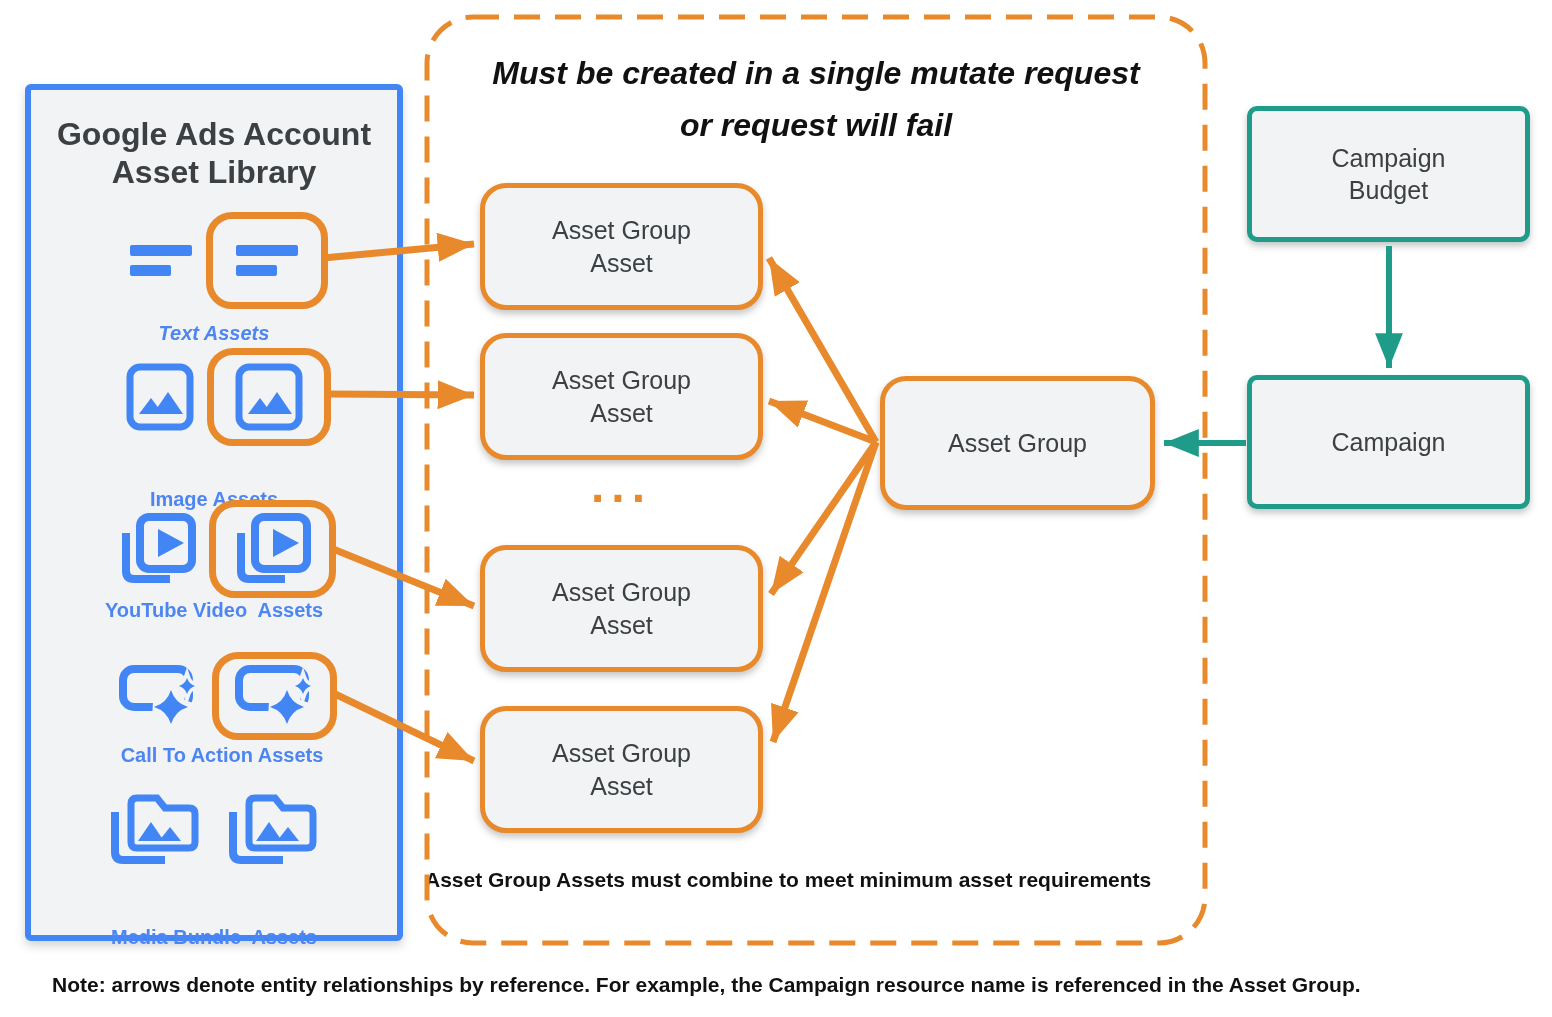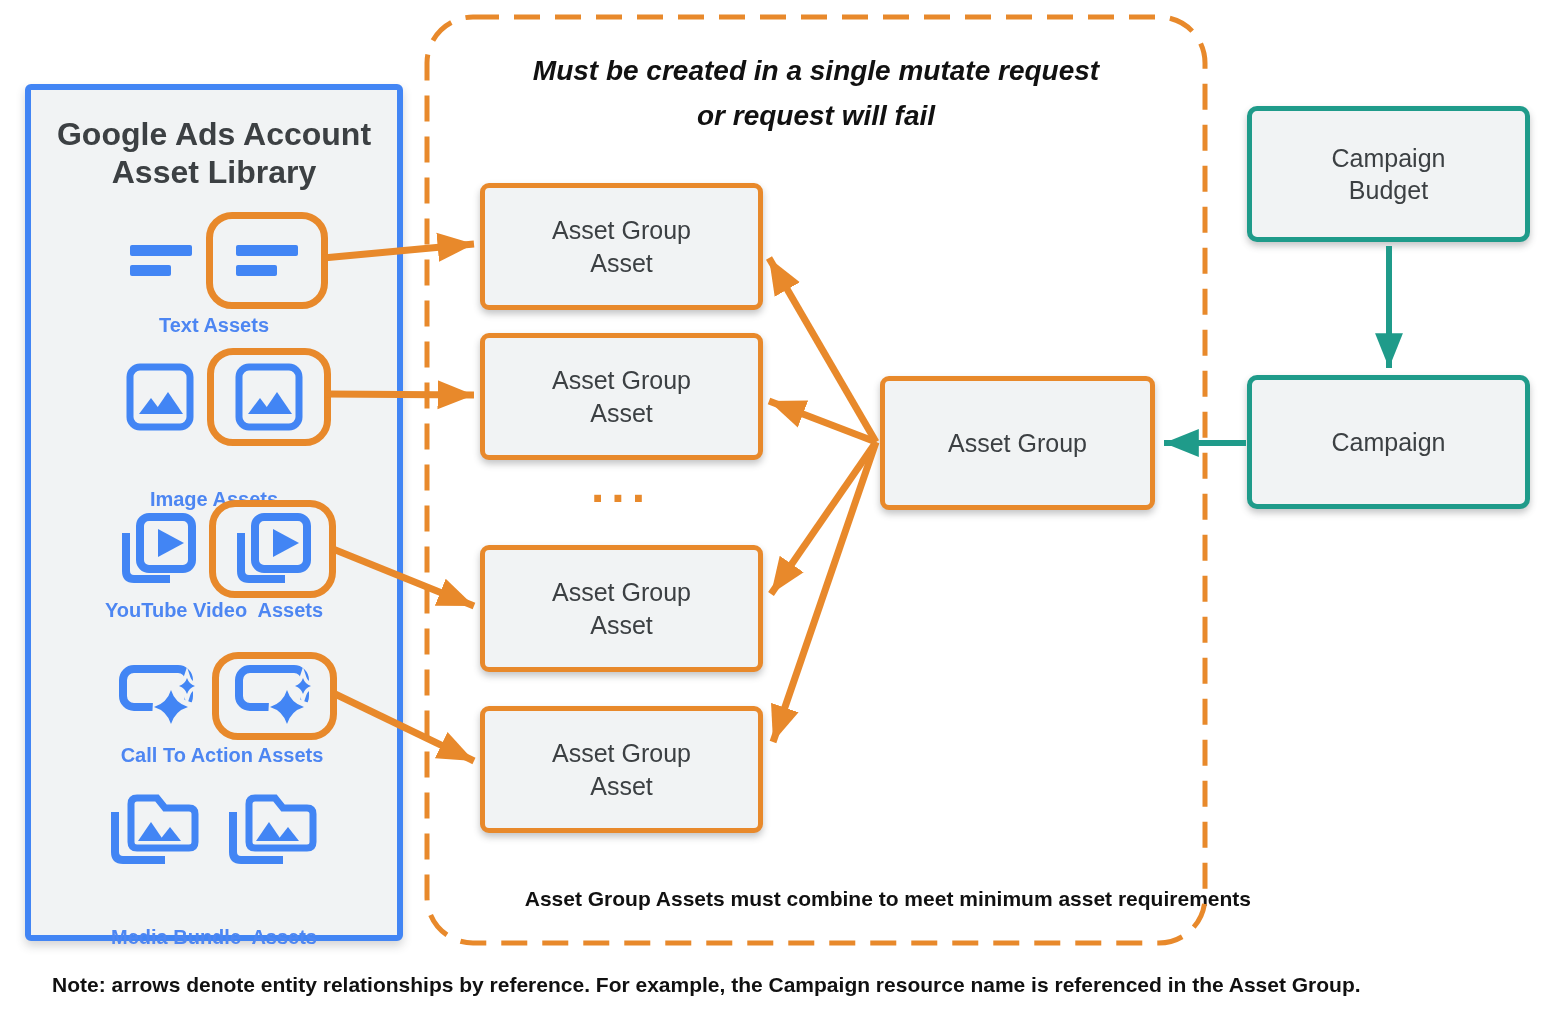--- a/index.html
+++ b/index.html
@@ -31,34 +31,34 @@
   .asset-label{
     position:absolute;left:0;right:0;text-align:center;
     font-size:20px;font-weight:bold;color:var(--label-blue);white-space:pre;
   }
   .ic-s{fill:none;stroke:var(--blue);}
   .ic-f{fill:var(--blue);}
   .halo{fill:var(--box-fill);stroke:var(--box-fill);}
   
   .mutate-title{
     position:absolute;left:425px;top:48px;width:782px;text-align:center;
-    font-size:28px;font-weight:bold;font-style:italic;color:var(--text-black);
+    font-size:32px;font-weight:bold;font-style:italic;color:var(--text-black);
     line-height:1.62;white-space:pre-line;
   }
   .mutate-footnote{
-    position:absolute;left:425px;top:887px;width:826px;text-align:right;
+    position:absolute;left:425px;top:868px;width:826px;text-align:left;
     font-size:21px;font-weight:bold;color:var(--text-black);
   }
   .entity{
     position:absolute;background:var(--box-fill);
     display:flex;align-items:center;justify-content:center;text-align:center;
     font-weight:normal;color:var(--text-dark);font-size:25px;line-height:1.3;
     white-space:pre-line;box-shadow:0 4px 7px rgba(60,64,67,.3);
   }
-  .orange-box{border:5px solid var(--orange);border-radius:9px;}
+  .orange-box{border:5px solid var(--orange);border-radius:26px;}
   .teal-box{border:5px solid var(--teal);border-radius:10px;}
   .aga{left:480px;width:283px;height:127px;}
   .aga1{top:183px;} .aga2{top:333px;} .aga3{top:545px;} .aga4{top:706px;}
   .asset-group{left:880px;top:376px;width:275px;height:134px;}
   .campaign-budget{left:1247px;top:106px;width:283px;height:136px;}
   .campaign{left:1247px;top:375px;width:283px;height:134px;}
   .ellipsis{
     position:absolute;left:480px;top:458px;width:283px;text-align:center;
     color:var(--orange);font-size:48px;font-weight:bold;letter-spacing:7px;
   }
@@ -115,21 +115,21 @@
   <div class="icons-row shift" style="top:122px;height:97px;">
     <svg width="64" height="44" viewBox="0 0 64 44">
         <use href="#ic-text"></use>
       </svg>
     <div class="ring" style="width:122px;height:97px;">
       <svg width="64" height="44" viewBox="0 0 64 44">
           <use href="#ic-text"></use>
         </svg>
     </div>
   </div>
-  <div class="asset-label" style="top:224px;">Text Assets</div>
+  <div class="asset-label" style="top:232px;font-style:italic;">Text Assets</div>
 
   <div class="icons-row shift" style="top:258px;height:98px;">
     <svg width="68" height="68" viewBox="0 0 68 68">
         <use href="#ic-image"></use>
       </svg>
     <div class="ring" style="width:124px;height:98px;">
       <svg width="68" height="68" viewBox="0 0 68 68">
           <use href="#ic-image"></use>
         </svg>
     </div>

